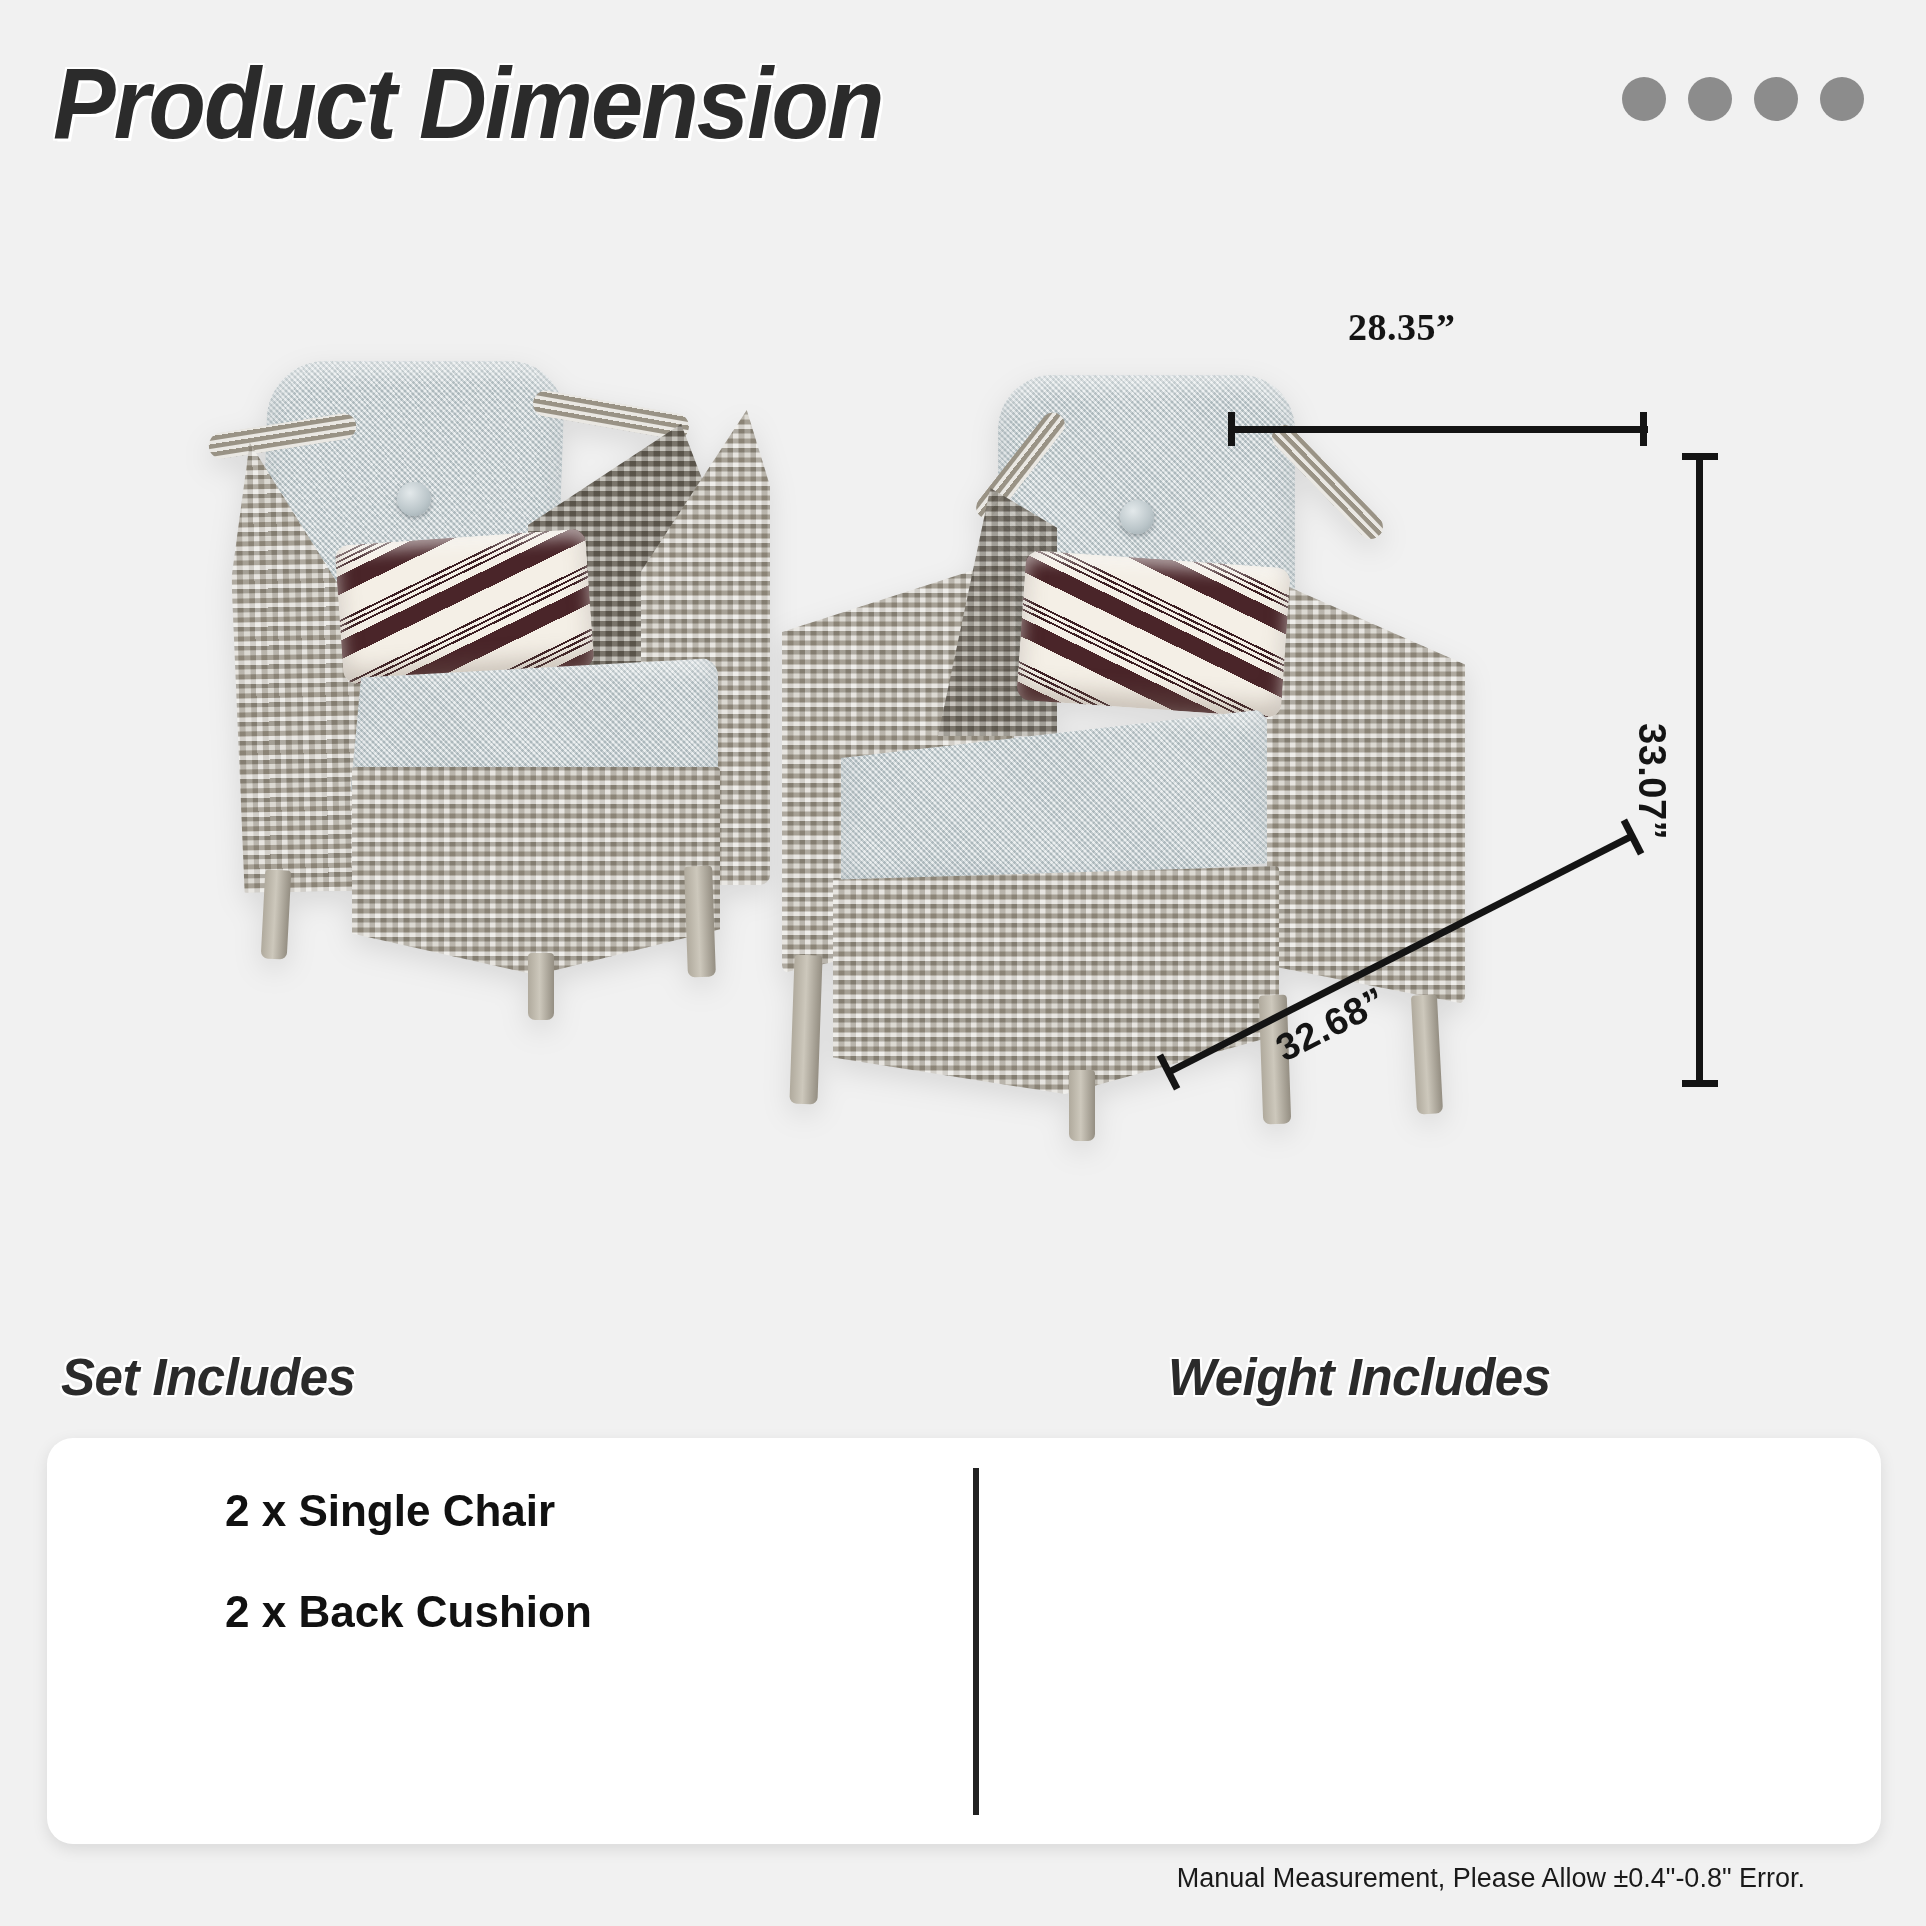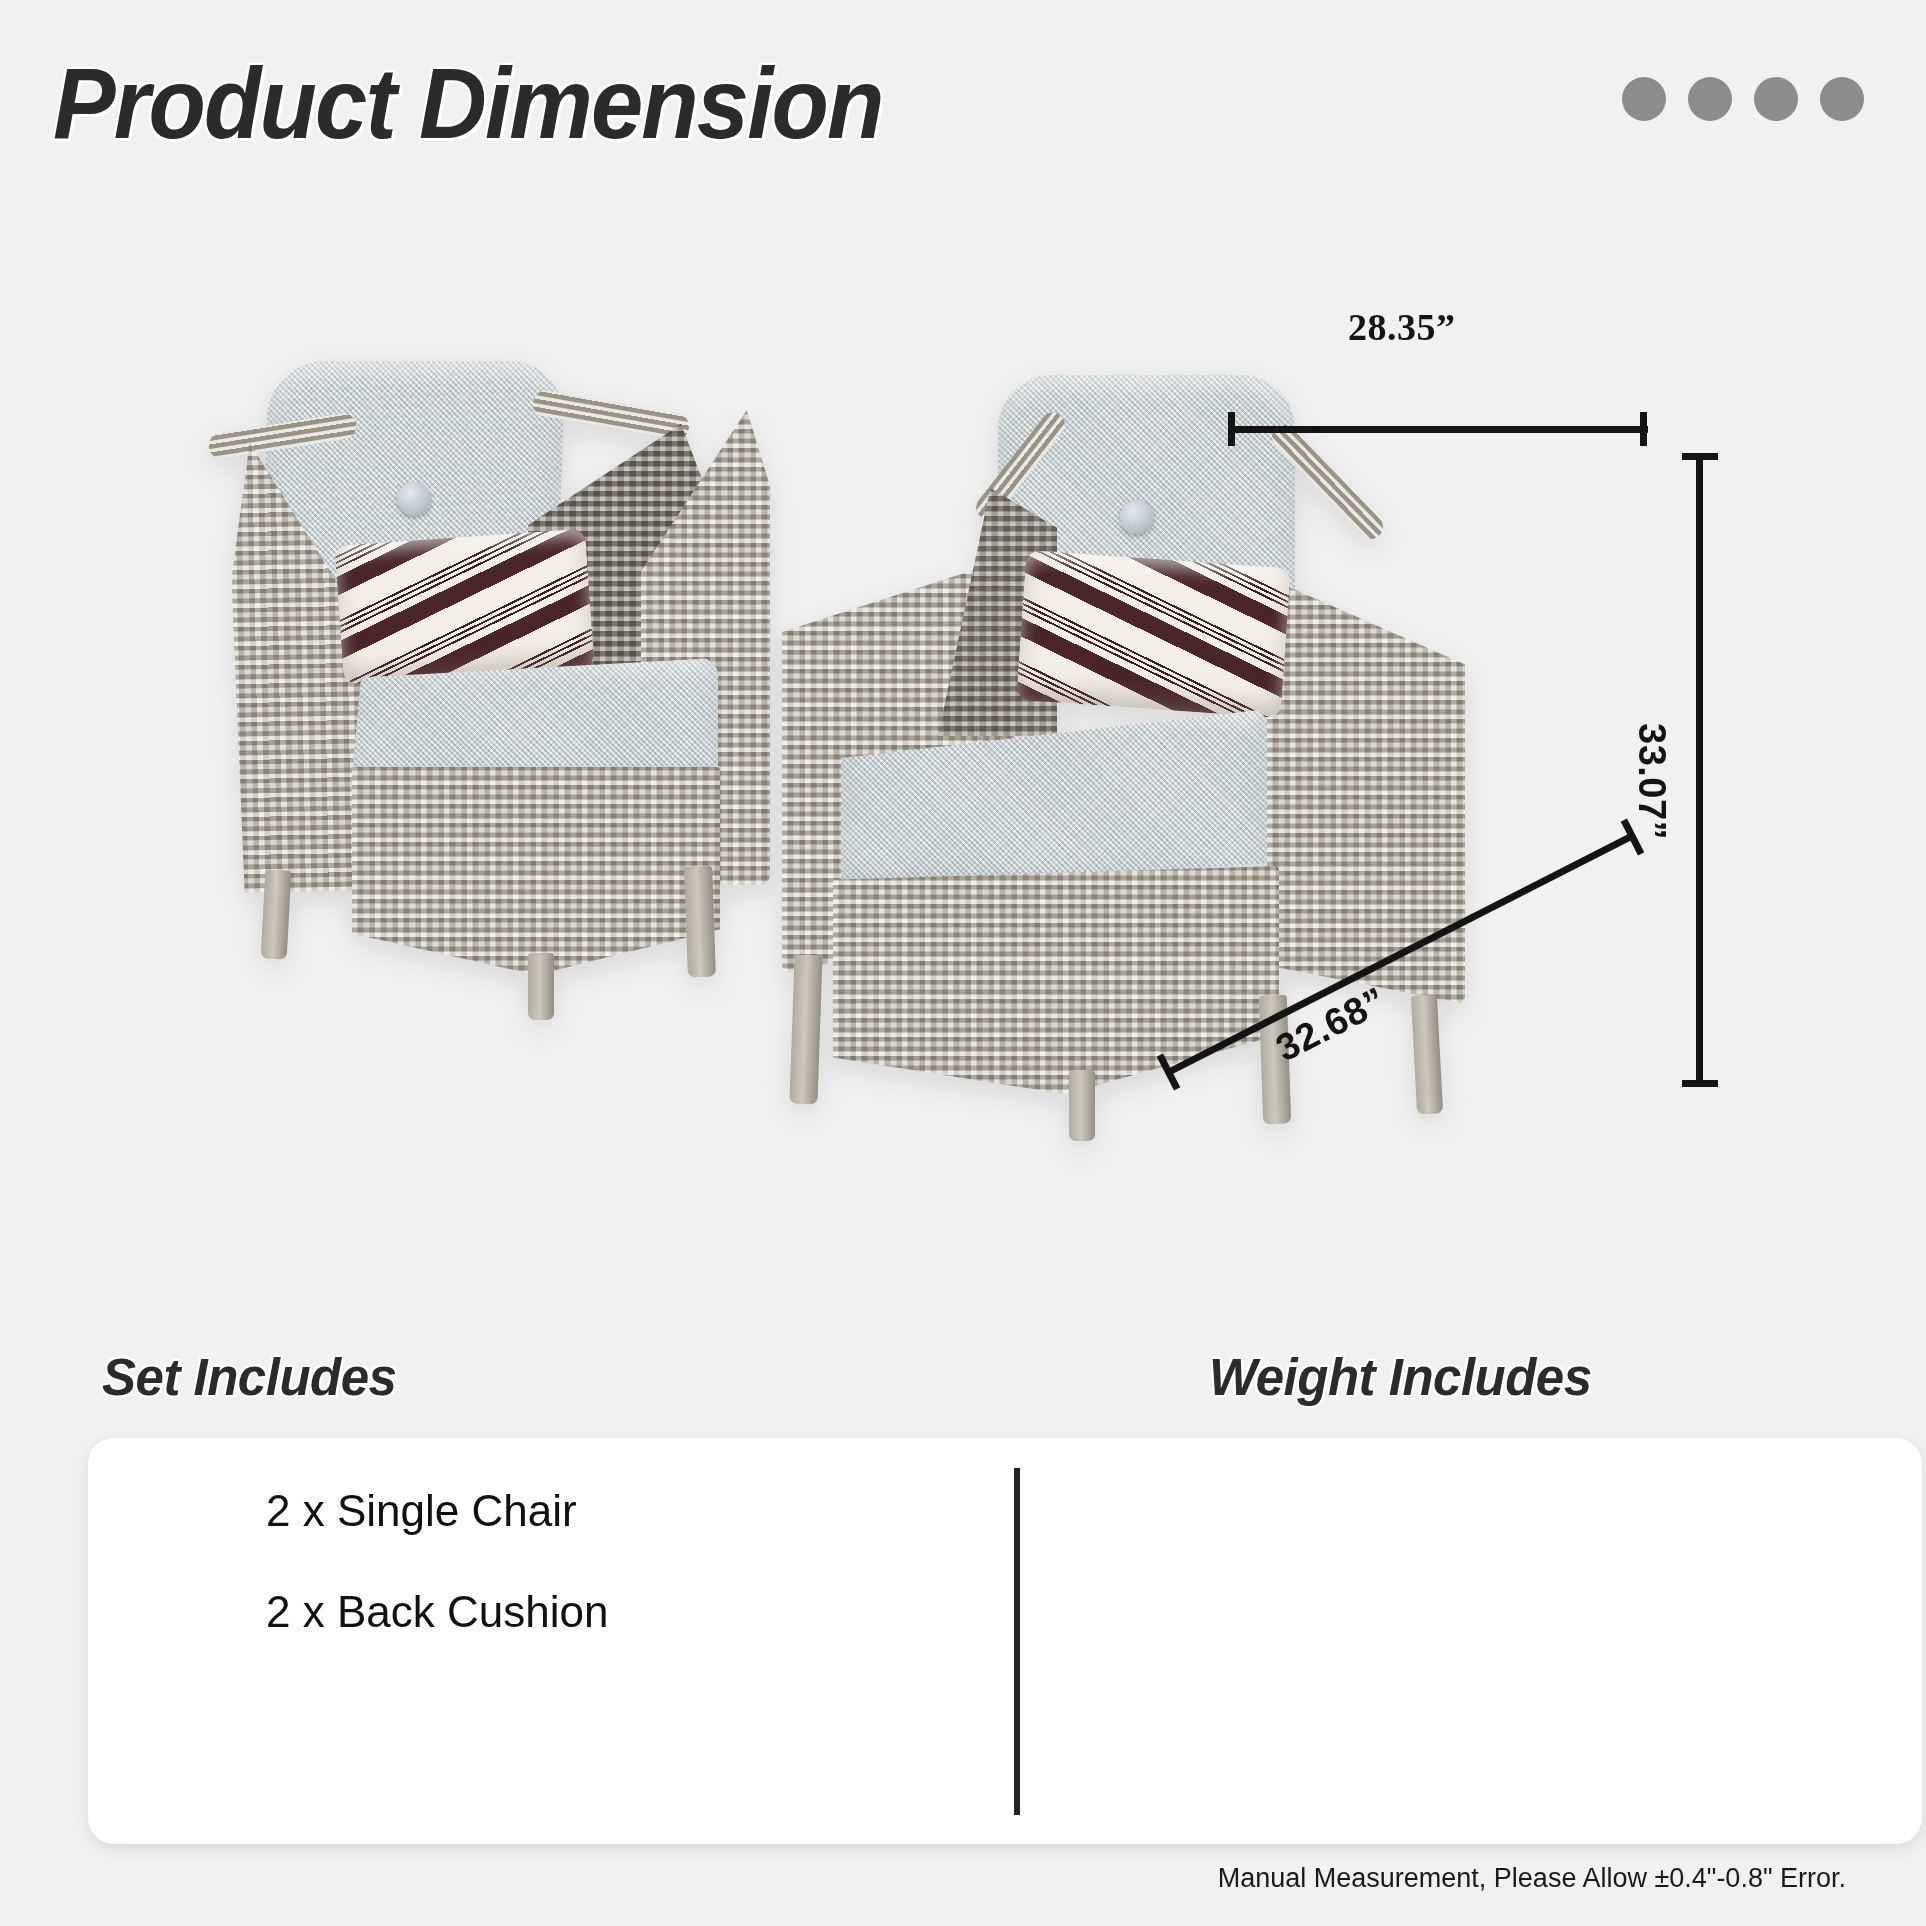--- a/index.html
+++ b/index.html
@@ -112,38 +112,39 @@
 
   
   .dim-line { position: absolute; background: #141414; }
   .dim-label {
     position: absolute; color: #141414; font-weight: 700;
     font-family: "Liberation Sans Narrow", "Liberation Sans", sans-serif;
     font-size: 38px; letter-spacing: 0.5px; white-space: nowrap;
   }
 
   
-  #bottom { position: absolute; left: 0; top: 1297px; width: 1845px; height: 630px; margin-left: 41px; }
+  #bottom { position: absolute; left: 0; top: 1297px; width: 1845px; height: 630px; }
   .section-head {
     position: absolute;
     font-size: 51px; font-weight: 700; font-style: italic;
     font-family: "Liberation Sans Narrow", "Liberation Sans", sans-serif;
     color: #2b2b2b; letter-spacing: -0.5px; white-space: nowrap;
     text-shadow: 2px 2px 0 #fff, -2px -2px 0 #fff, 2px -2px 0 #fff, -2px 2px 0 #fff;
   }
   #info-card {
     position: absolute; left: 47px; top: 141px; width: 1834px; height: 406px;
     background: #fff; border-radius: 26px;
     box-shadow: 0 5px 16px rgba(0,0,0,.10);
   }
   #set-list { position: absolute; left: 178px; top: 51px; }
   .set-item {
     font-size: 44px; color: #111; line-height: 1.0;
     margin-bottom: 57px;
     font-family: "Liberation Sans", sans-serif;
+    font-weight: bold;
   }
   #card-divider { position: absolute; left: 926px; top: 30px; width: 6px; height: 347px; background: #222; }
   #weight-value {
     position: absolute; left: 1213px; top: 176px;
     font-size: 48px; color: #111;
     font-family: "Liberation Sans Narrow", "Liberation Sans", sans-serif;
     white-space: nowrap;
   }
   #footer-note {
     position: absolute; right: 40px; top: 566px;

